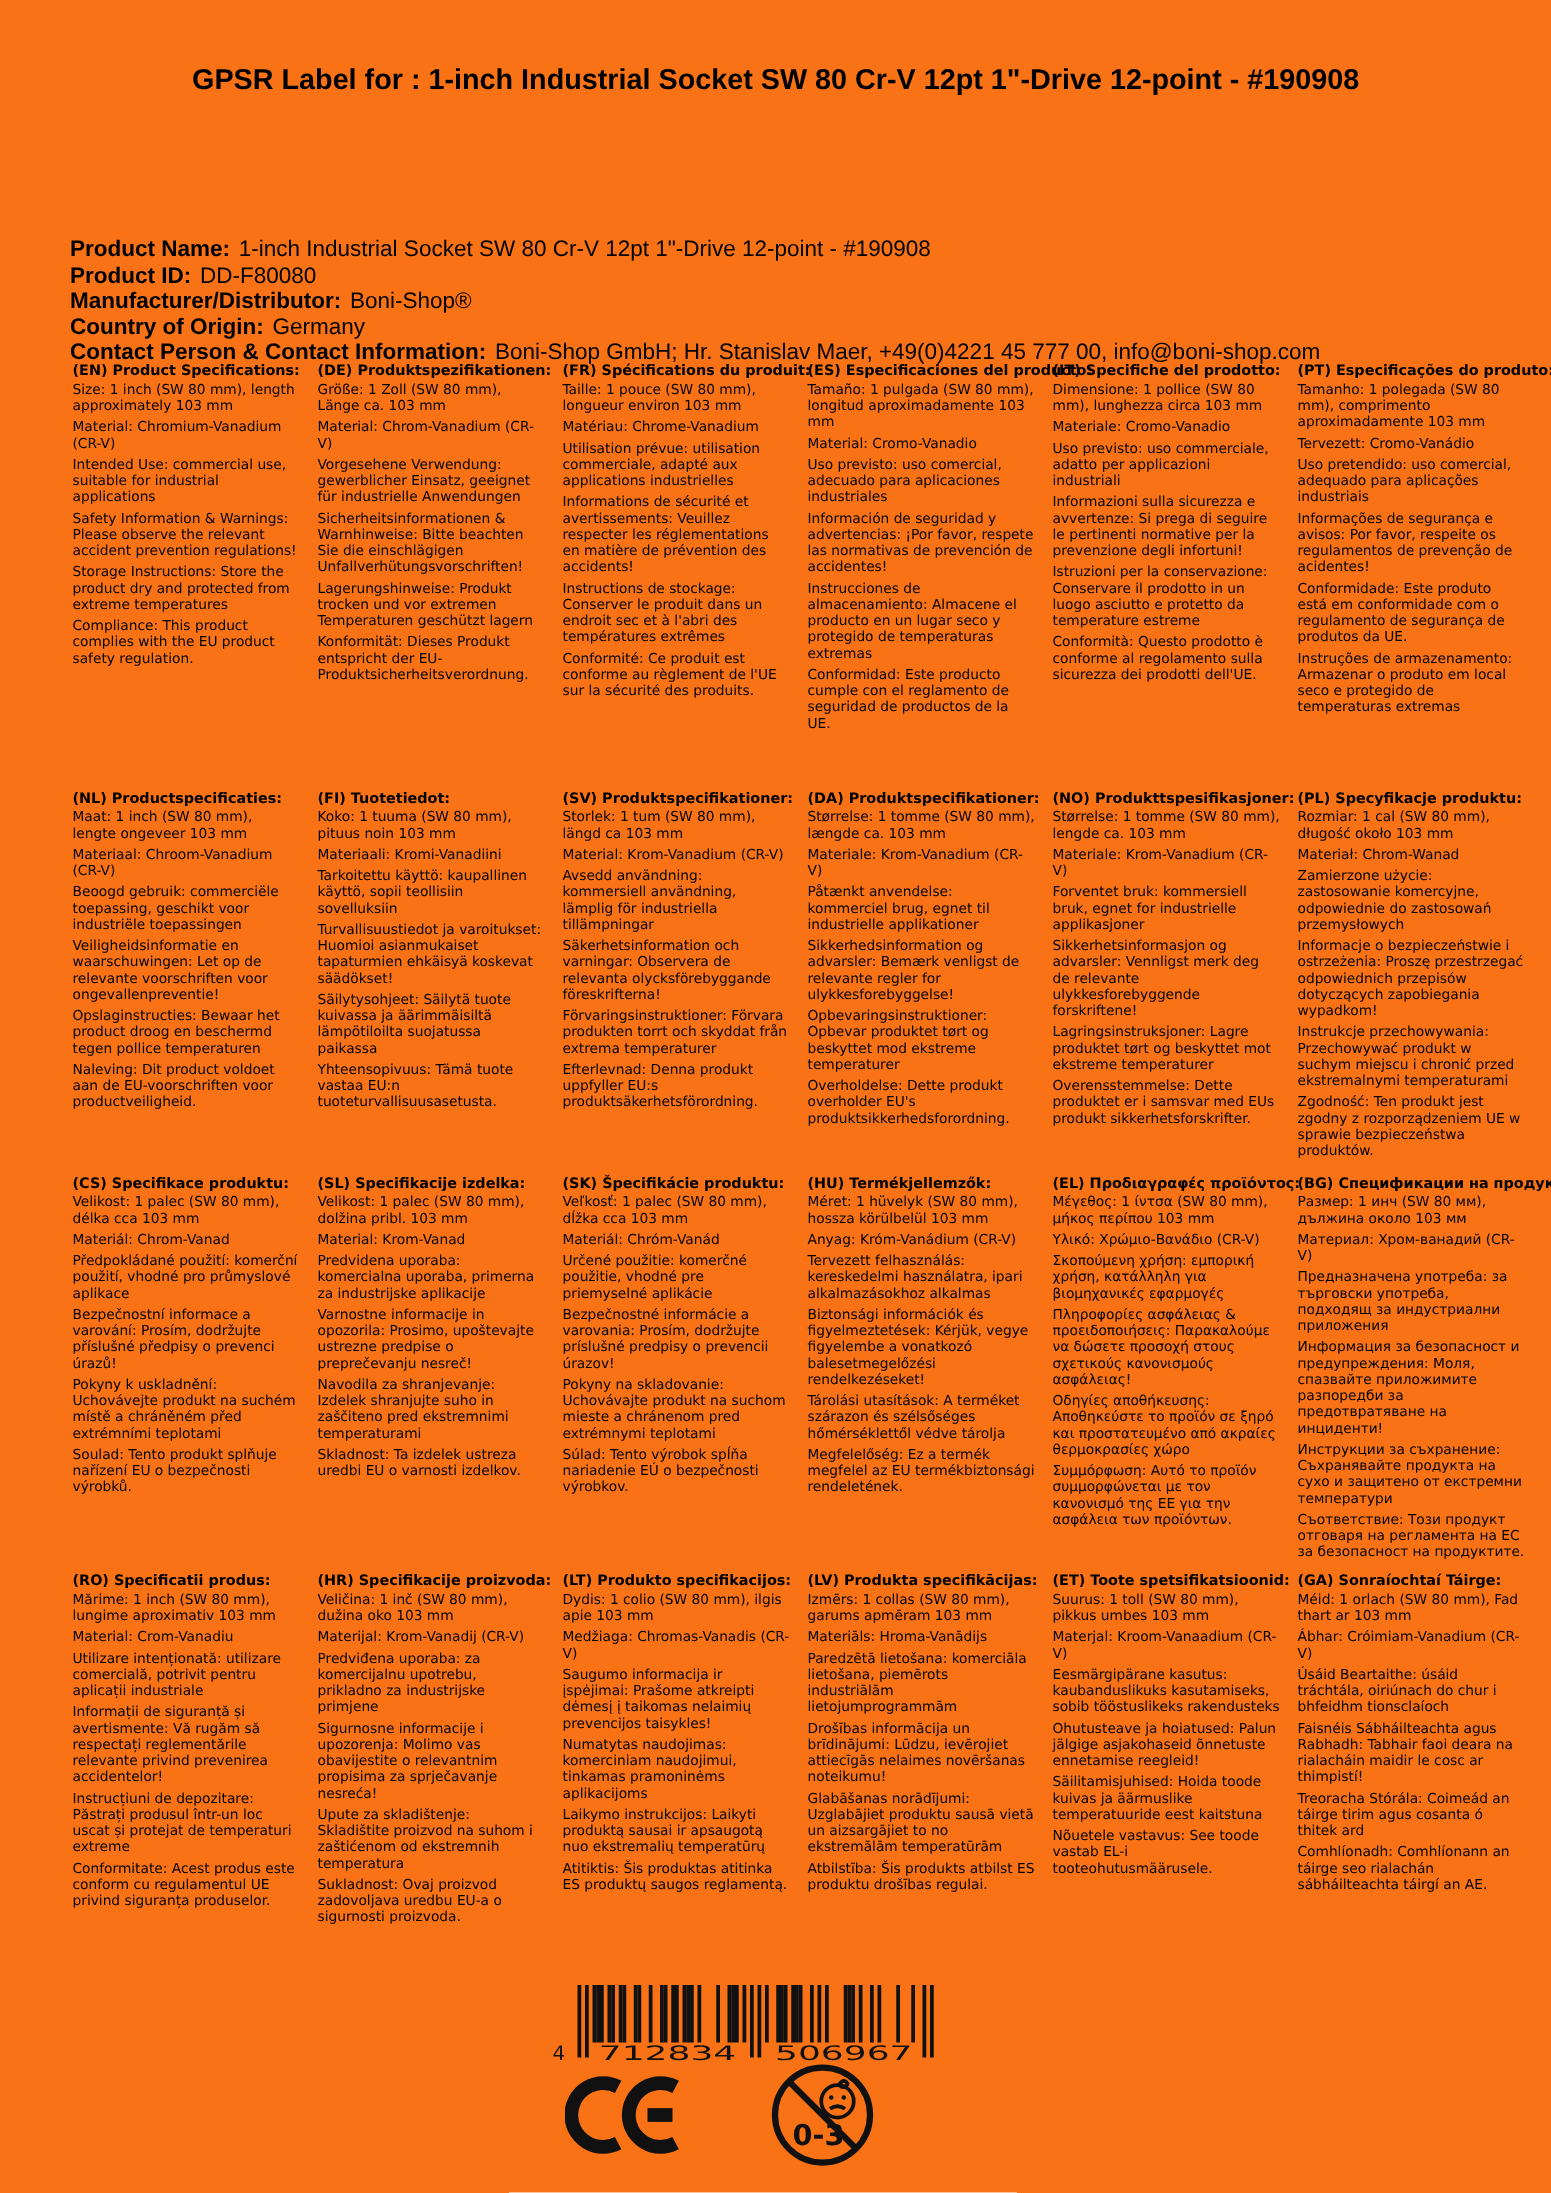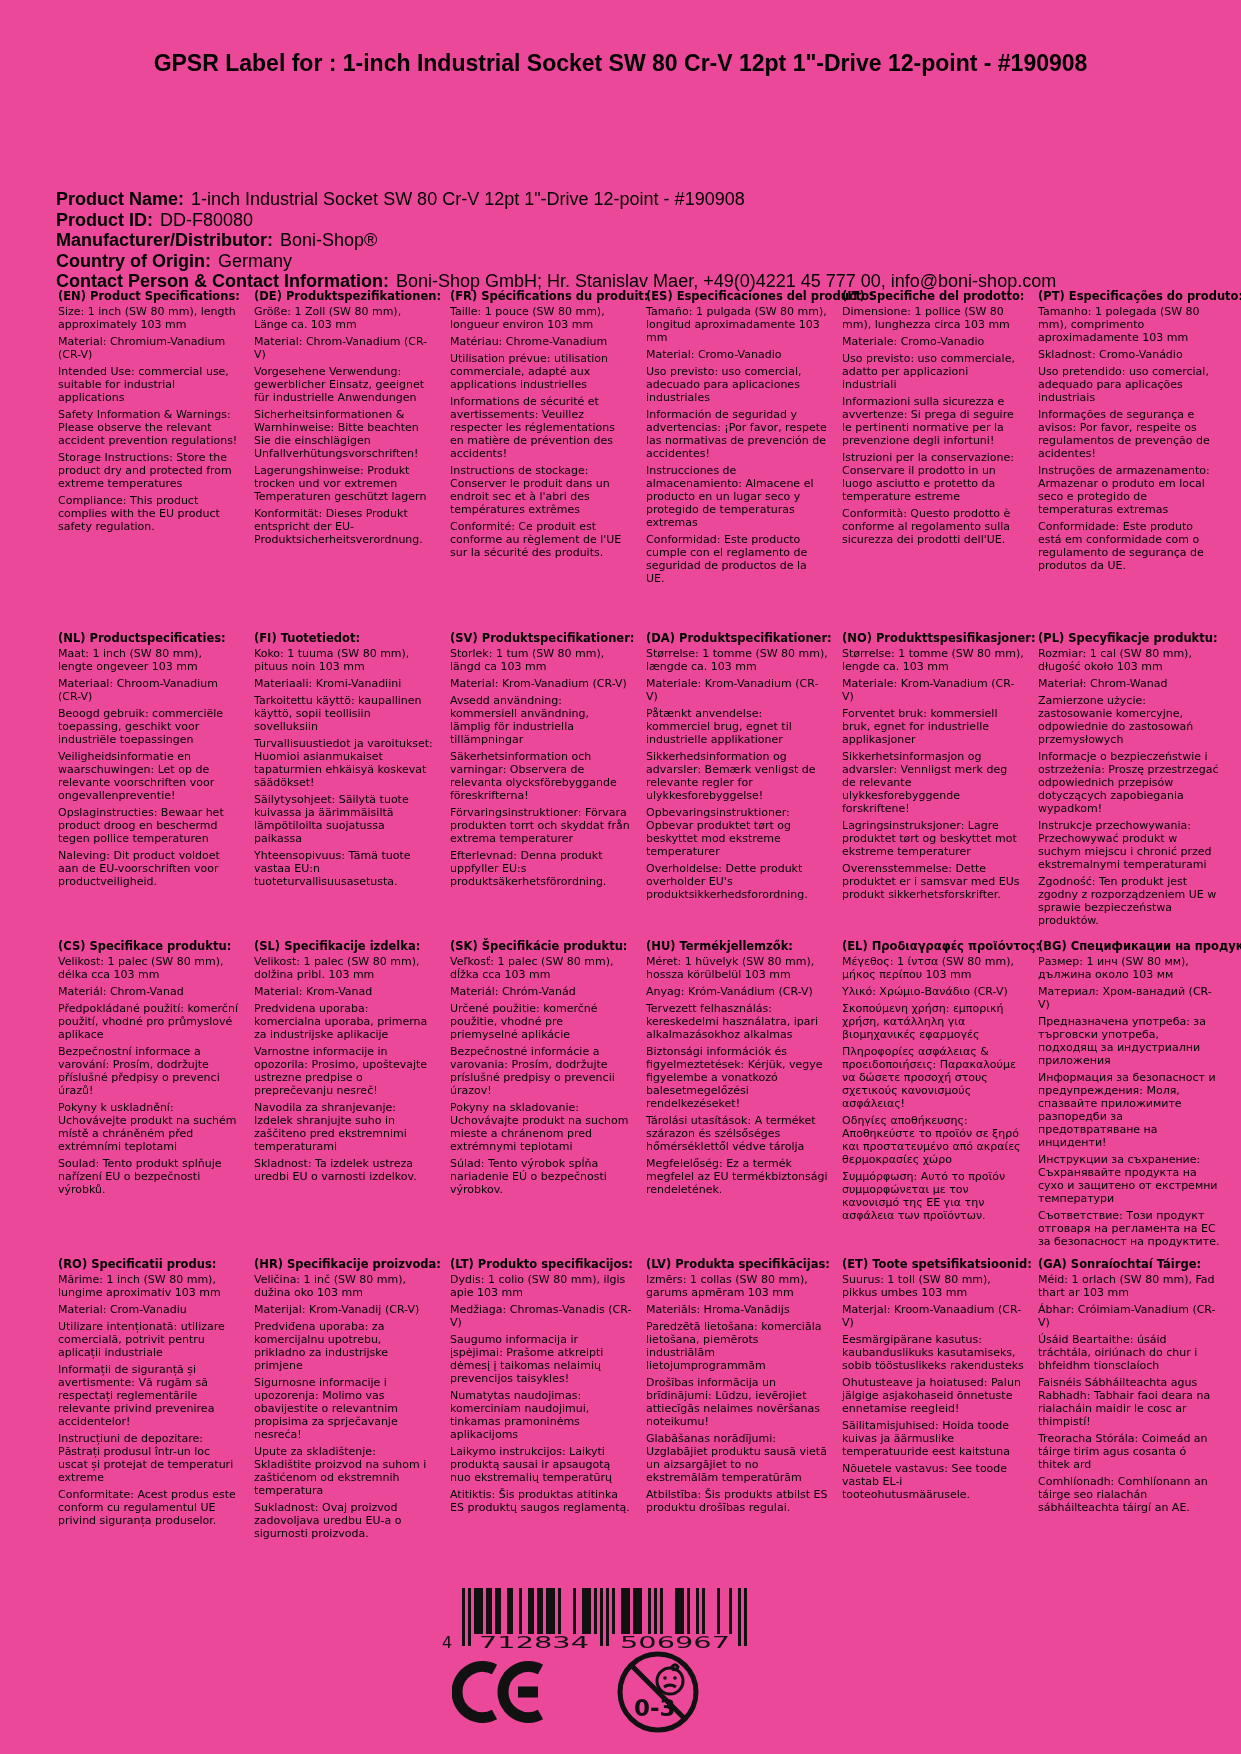--- a/index.html
+++ b/index.html
@@ -1,16 +1,16 @@
 <!DOCTYPE html>
 <html><head>
 <meta charset="utf-8">
 <style>
   html,body{margin:0;padding:0;background:#ffffff;}
-  .page{position:relative;width:1241px;height:1754px;background:#ec4899;color:#000;overflow:hidden;
+  .page{position:relative;width:1241px;height:1754px;background:#f97316;color:#000;overflow:hidden;
         font-family:"DejaVu Sans",sans-serif;}
   .title{position:absolute;top:48px;left:50%;transform:translateX(-50%);width:960px;
          text-align:center;font-family:"Liberation Sans",sans-serif;font-weight:bold;
          font-size:23px;line-height:31px;}
   .info{position:absolute;top:189px;left:56px;right:30px;
         font-family:"Liberation Sans",sans-serif;font-size:18px;line-height:20.5px;}
   .info-line{white-space:nowrap;}
   .info .lbl{font-weight:bold;}
   .info .val{margin-left:7px;}
   .grid{position:absolute;top:290px;left:58px;display:grid;
@@ -83,25 +83,25 @@
         <p>Dimensione: 1 pollice (SW 80 mm), lunghezza circa 103 mm</p>
         <p>Materiale: Cromo-Vanadio</p>
         <p>Uso previsto: uso commerciale, adatto per applicazioni industriali</p>
         <p>Informazioni sulla sicurezza e avvertenze: Si prega di seguire le pertinenti normative per la prevenzione degli infortuni!</p>
         <p>Istruzioni per la conservazione: Conservare il prodotto in un luogo asciutto e protetto da temperature estreme</p>
         <p>Conformità: Questo prodotto è conforme al regolamento sulla sicurezza dei prodotti dell'UE.</p>
       </div>
       <div class="block">
         <div class="bh">(PT) Especificações do produto:</div>
         <p>Tamanho: 1 polegada (SW 80 mm), comprimento aproximadamente 103 mm</p>
-        <p>Skladnost: Cromo-Vanádio</p>
+        <p>Tervezett: Cromo-Vanádio</p>
         <p>Uso pretendido: uso comercial, adequado para aplicações industriais</p>
         <p>Informações de segurança e avisos: Por favor, respeite os regulamentos de prevenção de acidentes!</p>
+        <p>Conformidade: Este produto está em conformidade com o regulamento de segurança de produtos da UE.</p>
         <p>Instruções de armazenamento: Armazenar o produto em local seco e protegido de temperaturas extremas</p>
-        <p>Conformidade: Este produto está em conformidade com o regulamento de segurança de produtos da UE.</p>
       </div>
       <div class="block">
         <div class="bh">(NL) Productspecificaties:</div>
         <p>Maat: 1 inch (SW 80 mm), lengte ongeveer 103 mm</p>
         <p>Materiaal: Chroom-Vanadium (CR-V)</p>
         <p>Beoogd gebruik: commerciële toepassing, geschikt voor industriële toepassingen</p>
         <p>Veiligheidsinformatie en waarschuwingen: Let op de relevante voorschriften voor ongevallenpreventie!</p>
         <p>Opslaginstructies: Bewaar het product droog en beschermd tegen pollice temperaturen</p>
         <p>Naleving: Dit product voldoet aan de EU-voorschriften voor productveiligheid.</p>
       </div>

